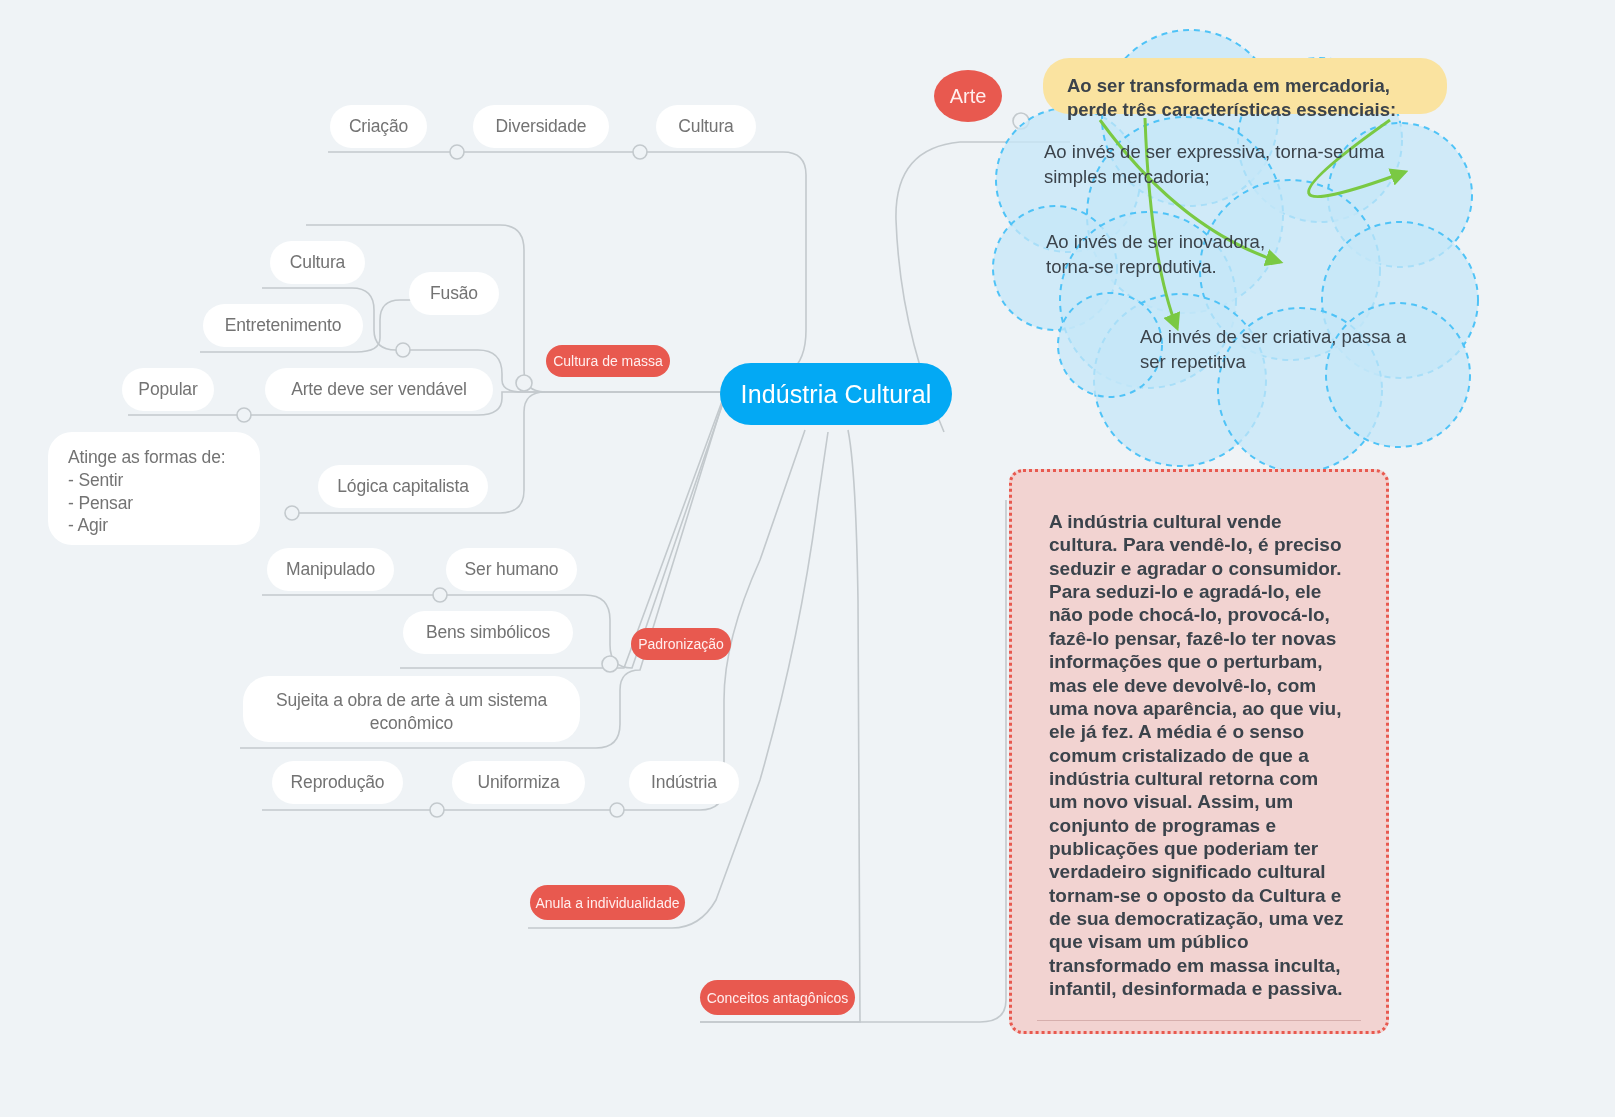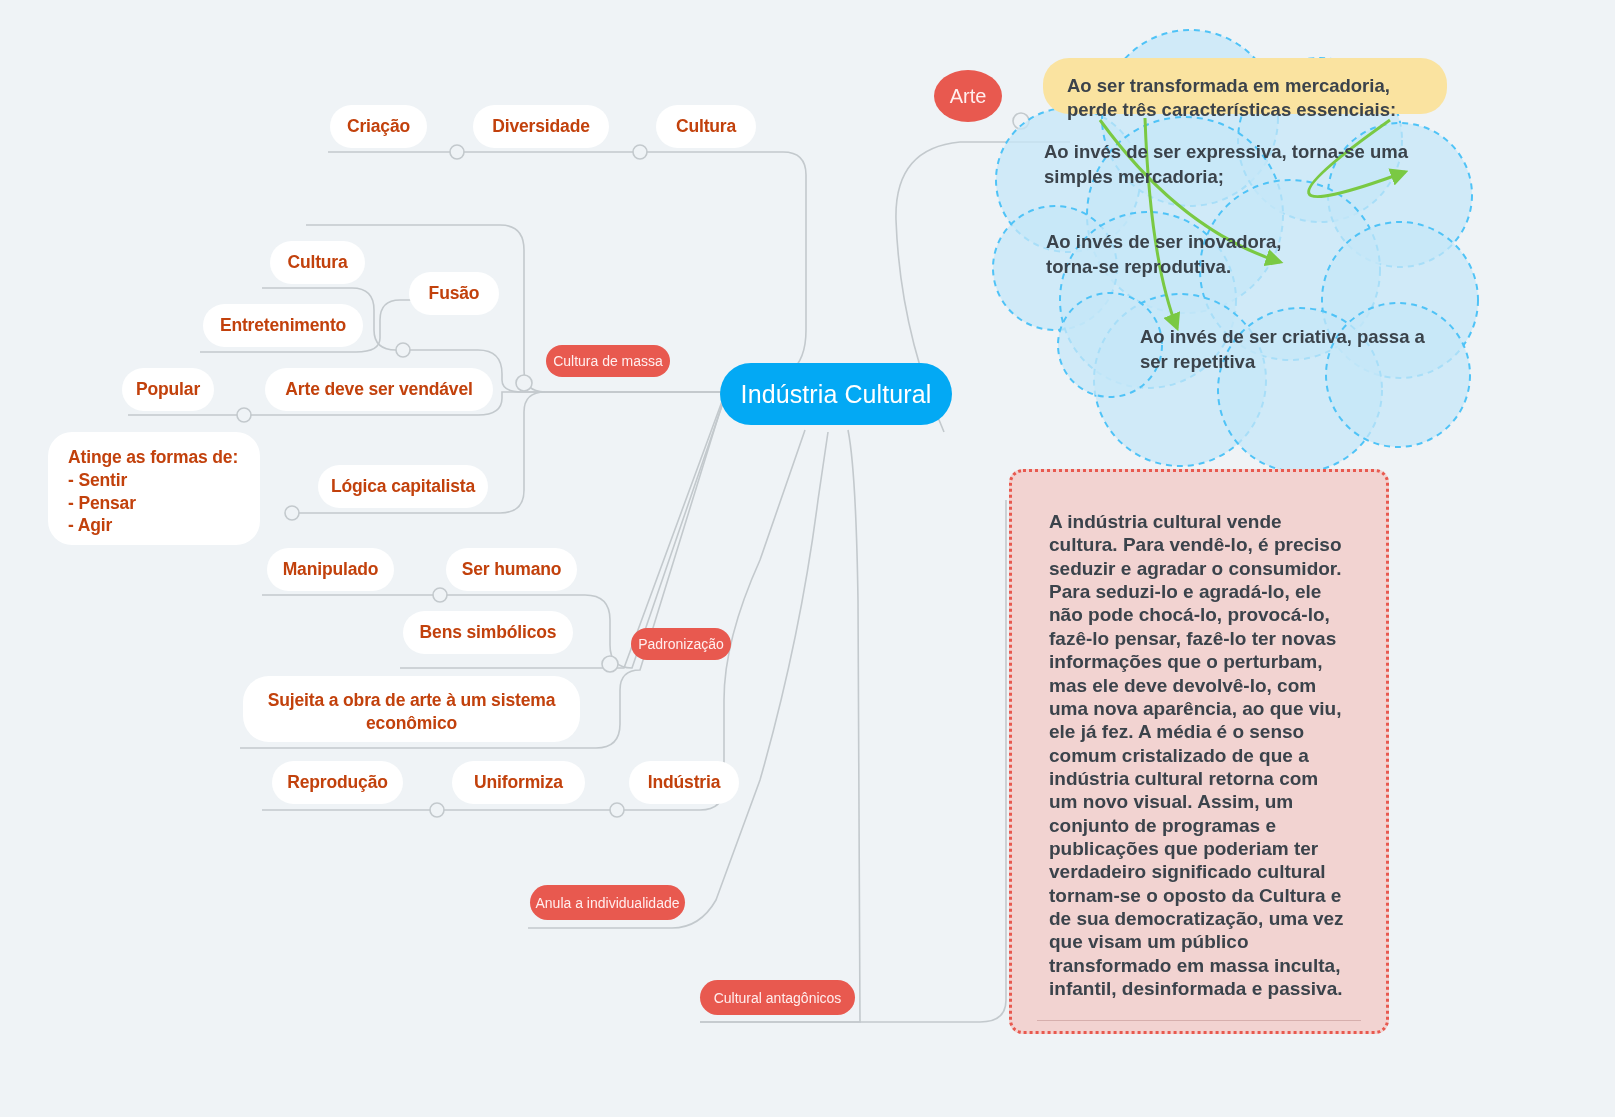--- a/index.html
+++ b/index.html
@@ -27,24 +27,24 @@
     top: 0;
     width: 1615px;
     height: 1117px;
   }
   svg.layer { pointer-events: none; }
 
   
   .node {
     position: absolute;
     background: #ffffff;
-    color: #c2410c;
+    color: #737373;
     border-radius: 22px;
     font-size: 17.5px;
-    font-weight: bold;
+    font-weight: normal;
     line-height: 1.3;
     display: flex;
     align-items: center;
     justify-content: center;
     text-align: center;
     padding: 9px 20px;
     box-sizing: border-box;
     white-space: nowrap;
     letter-spacing: -0.15px;
   }
@@ -115,21 +115,21 @@
     line-height: 1.32;
     padding: 16px 24px;
     box-sizing: border-box;
   }
 
   
   .cloud-text {
     position: absolute;
     color: #3b434b;
     font-size: 18.5px;
-    font-weight: bold;
+    font-weight: normal;
     line-height: 1.35;
     white-space: pre-line;
   }
 
   
   .pink-note {
     position: absolute;
     background: #f2d3d1;
     border: 3px dotted #e8594f;
     border-radius: 14px;
@@ -265,21 +265,21 @@
   <div class="node" style="left:629px; top:761px; width:110px; height:43px;">Indústria</div>
 
   <div class="red-ellipse" style="left:934px; top:70px; width:68px; height:52px;">Arte</div>
 
   <div class="red-pill" style="left:546px; top:345px; width:124px; height:32px;">Cultura de massa</div>
 
   <div class="red-pill" style="left:631px; top:628px; width:100px; height:32px;">Padronização</div>
 
   <div class="red-pill" style="left:530px; top:885px; width:155px; height:35px;">Anula a individualidade</div>
 
-  <div class="red-pill" style="left:700px; top:980px; width:155px; height:35px;">Cultural antagônicos</div>
+  <div class="red-pill" style="left:700px; top:980px; width:155px; height:35px;">Conceitos antagônicos</div>
 
   <div class="yellow-box" style="left:1043px; top:58px; width:404px; height:56px;">Ao ser transformada em mercadoria, perde três características essenciais:</div>
 
   <div class="cloud-text" style="left:1044px; top:140px; width:380px;">Ao invés de ser expressiva, torna-se uma
 simples mercadoria;</div>
   <div class="cloud-text" style="left:1046px; top:230px; width:340px;">Ao invés de ser inovadora,
 torna-se reprodutiva.</div>
   <div class="cloud-text" style="left:1140px; top:325px; width:350px;">Ao invés de ser criativa, passa a
 ser repetitiva</div>
 

